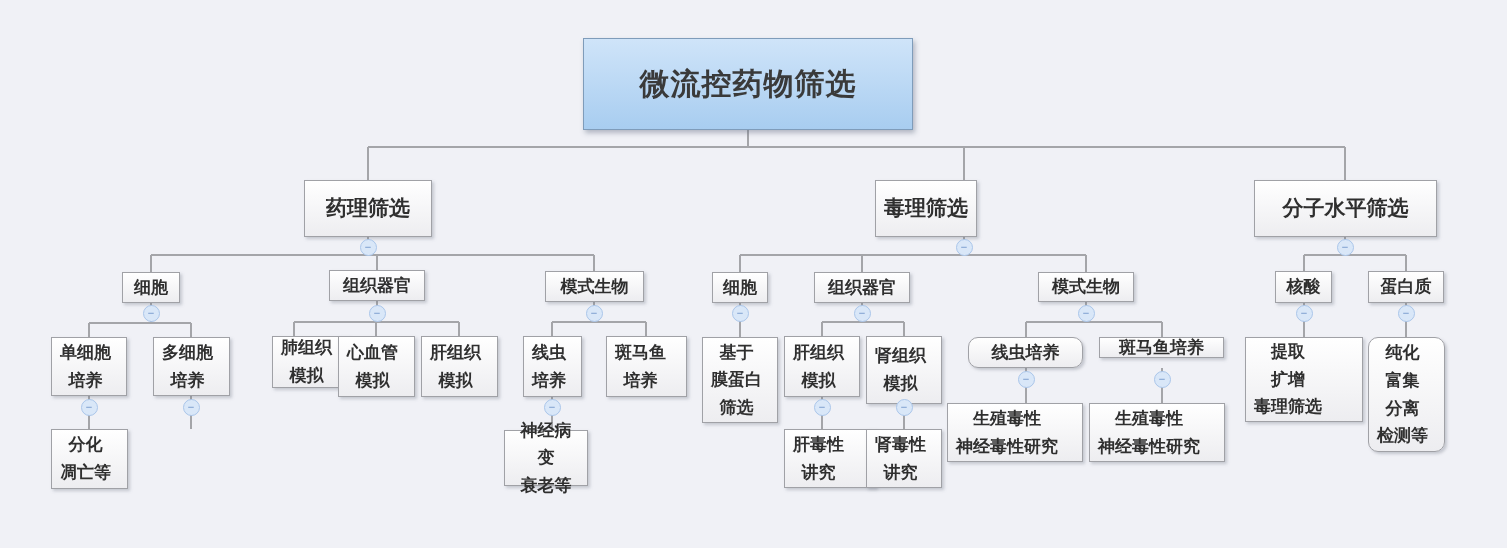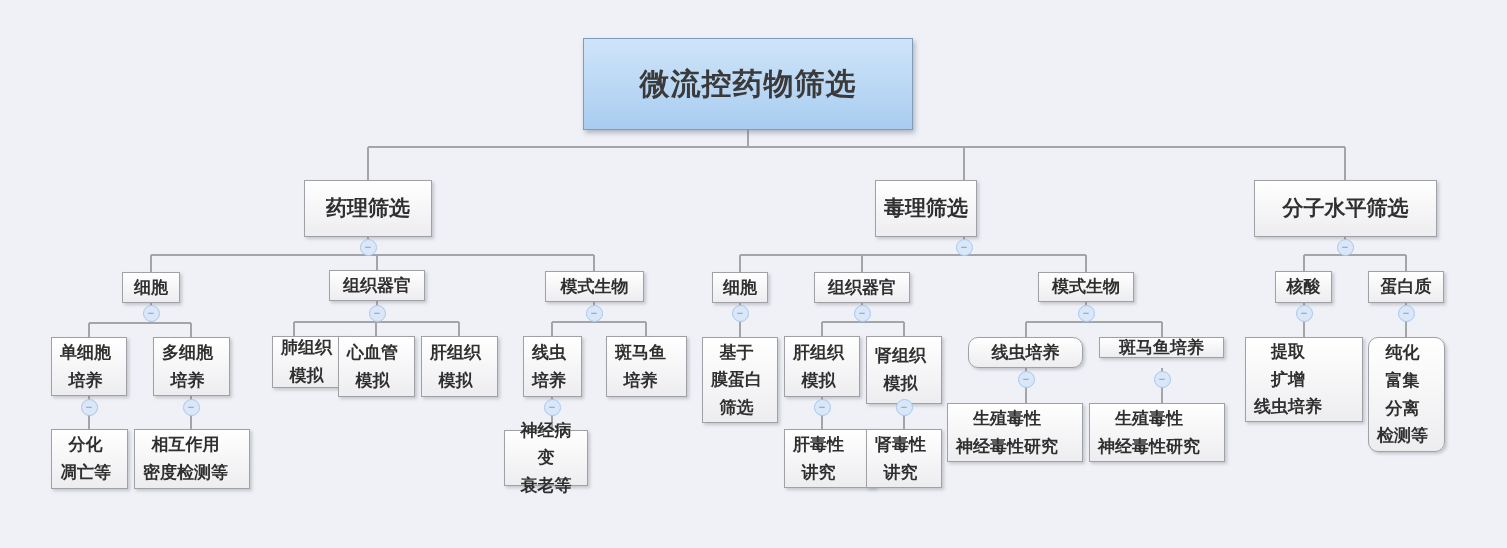--- a/index.html
+++ b/index.html
@@ -73,22 +73,20 @@
   <div class="node" style="left:122px;top:272px;width:58px;height:31px;">细胞</div>
   <div class="node" style="left:329px;top:270px;width:96px;height:31px;">组织器官</div>
   <div class="node" style="left:545px;top:271px;width:99px;height:31px;">模式生物</div>
 
   <div class="node left" style="left:51px;top:337px;width:76px;height:59px;">单细胞
 培养</div>
   <div class="node left" style="left:153px;top:337px;width:77px;height:59px;">多细胞
 培养</div>
   <div class="node left" style="left:51px;top:429px;width:77px;height:60px;">分化
 凋亡等</div>
-  <div class="node left" style="left:134px;top:429px;width:116px;height:60px;">相互作用
-密度检测等</div>
 
   <div class="node left" style="left:272px;top:336px;width:77px;height:52px;">肺组织
 模拟</div>
   <div class="node left" style="left:338px;top:336px;width:77px;height:61px;">心血管
 模拟</div>
   <div class="node left" style="left:421px;top:336px;width:77px;height:61px;">肝组织
 模拟</div>
 
   <div class="node left" style="left:523px;top:336px;width:59px;height:61px;">线虫
 培养</div>
@@ -118,21 +116,21 @@
   <div class="node" style="left:1099px;top:337px;width:125px;height:21px;">斑马鱼培养</div>
   <div class="node left" style="left:947px;top:403px;width:136px;height:59px;">生殖毒性
 神经毒性研究</div>
   <div class="node left" style="left:1089px;top:403px;width:136px;height:59px;">生殖毒性
 神经毒性研究</div>
 
   <div class="node" style="left:1275px;top:271px;width:57px;height:32px;">核酸</div>
   <div class="node" style="left:1368px;top:271px;width:76px;height:32px;">蛋白质</div>
   <div class="node left" style="left:1245px;top:337px;width:118px;height:85px;">提取
 扩增
-线虫培养</div>
+毒理筛选</div>
   <div class="node left" style="left:1368px;top:337px;width:77px;height:115px;border-radius:10px;">纯化
 富集
 分离
 检测等</div>
 
   <div class="collapse" style="left:359.5px;top:238.5px;">−</div>
   <div class="collapse" style="left:955.5px;top:238.5px;">−</div>
   <div class="collapse" style="left:1336.5px;top:238.5px;">−</div>
   <div class="collapse" style="left:142.5px;top:304.5px;">−</div>
   <div class="collapse" style="left:368.5px;top:304.5px;">−</div>

